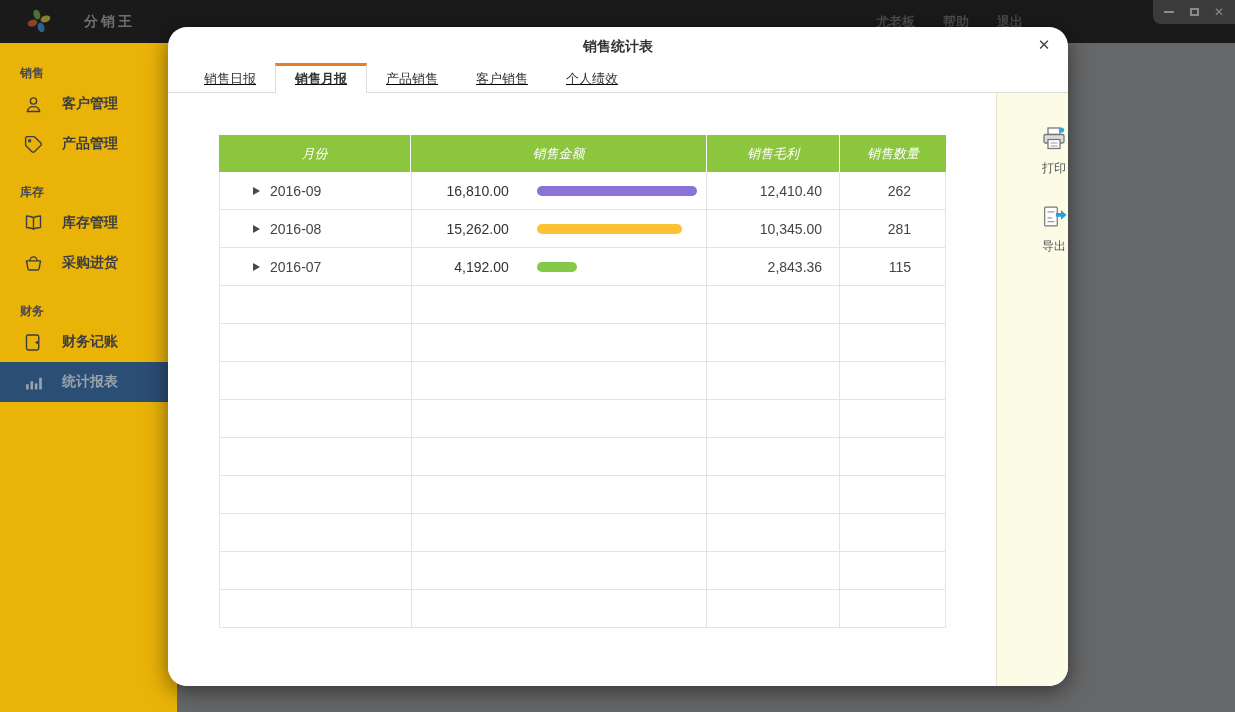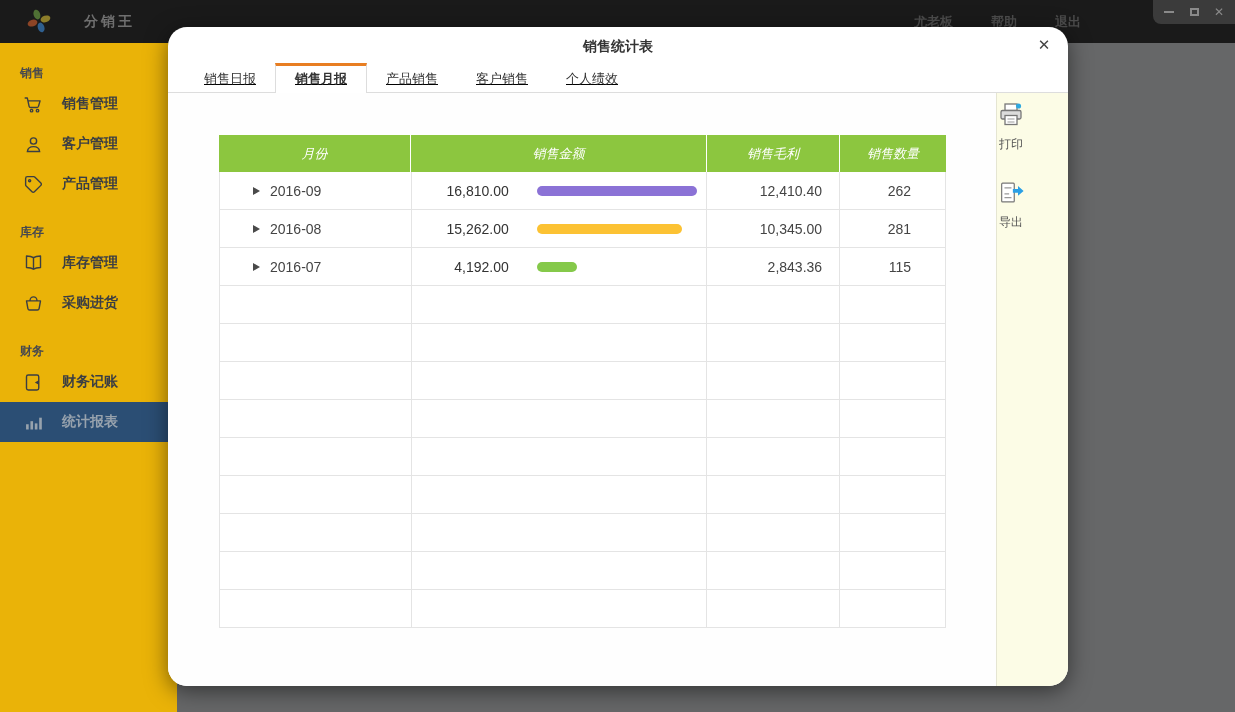--- a/index.html
+++ b/index.html
@@ -5,21 +5,21 @@
   * { box-sizing: border-box; margin: 0; padding: 0; }
   html,body { width:1235px; height:712px; overflow:hidden; }
   body {
     font-family:"Liberation Sans","DejaVu Sans",sans-serif;
     background:#666768; position:relative;
   }
   
   .topbar { position:absolute; left:0; top:0; width:1235px; height:43px; background:#1a1a1a; z-index:1; }
   .logo { position:absolute; left:26px; top:8px; width:26px; height:26px; }
   .app-title { position:absolute; left:84px; top:0; line-height:43px; color:#6f6f6f; font-size:14px; font-weight:bold; letter-spacing:3px; }
-  .topbar-menu { position:absolute; left:914px; top:0; height:43px; display:flex; align-items:center; gap:38px;justify-content:space-between; }
+  .topbar-menu { position:absolute; left:876px; top:0; height:43px; display:flex; align-items:center; gap:28px;justify-content:space-between; }
   .topbar-menu .menu-item { color:#4c4c4c; font-size:13px; font-weight:bold; cursor:pointer; }
   .win-controls { position:absolute; right:0; top:0; width:82px; height:24px; background:#3b3b3b; border-radius:0 0 0 8px; display:flex; align-items:center; justify-content:center; gap:13px; }
   .wc { width:12px; height:12px; display:flex; align-items:center; justify-content:center; cursor:pointer; }
   .wc-min-bar { width:10px; height:2px; background:#8a8a8a; }
   .wc-max-box { width:9px; height:8px; border:2px solid #8a8a8a; }
   .wc-close-x { color:#8a8a8a; font-size:12px; font-weight:bold; line-height:1; }
   
   .sidebar { position:absolute; left:0; top:43px; width:177px; height:693px; background:#eab308; z-index:1; padding-top:2px; }
   .side-section-label { margin:20px 0 2px 20px; font-size:12px; color:#47494e; font-weight:bold; }
   .side-item { height:40px; display:flex; align-items:center; padding-left:22px; gap:18px; color:#3b3e43; font-size:14px; font-weight:bold; cursor:pointer; }
@@ -49,21 +49,21 @@
   .col-qty    { width:106px; }
   .cell-month { display:flex; align-items:center; padding-left:33px; gap:10px; color:#444; }
   .tri { width:0; height:0; border-left:7px solid #4a4a4a; border-top:4px solid transparent; border-bottom:4px solid transparent; flex:0 0 7px; }
   .cell-amount { display:flex; align-items:center; }
   .amount-num { width:97px; text-align:right; color:#333; }
   .bar { margin-left:28px; height:10px; border-radius:5px; }
   .cell-profit, .cell-qty { display:flex; align-items:center; justify-content:flex-end; color:#444; }
   .cell-profit { padding-right:17px; }
   .cell-qty { padding-right:34px; }
   
-  .side-panel { flex:0 0 72px; background:#fcfce6; border-left:1px solid #e5e5d2; display:flex; flex-direction:column; align-items:flex-start; padding-top:8px; gap:26px; }
+  .side-panel { flex:0 0 72px; background:#fcfce6; border-left:1px solid #e5e5d2; display:flex; flex-direction:column; align-items:flex-end; padding-top:32px; gap:26px; }
   .side-action { display:flex; flex-direction:column; align-items:center; gap:3px; cursor:pointer; }
   .side-action .label { font-size:12px; color:#555; }
 </style>
 </head>
 <body>
 
 <div class="topbar">
   <div class="logo">
     <svg width="26" height="26" viewBox="0 0 26 26">
       <g transform="rotate(-18 13 13)">
@@ -88,30 +88,20 @@
         <div class="wc-max-box"></div>
       </div>
     <div class="wc">
         <span class="wc-close-x">✕</span>
       </div>
   </div>
 </div>
 
 <div class="sidebar">
     <div class="side-section-label">销售</div>
-    <div class="side-item">
-      <span class="icon">
-        <svg width="21" height="21" viewBox="0 0 24 24" fill="none" stroke="currentColor" stroke-width="1.6" stroke-linecap="round" stroke-linejoin="round">
-          <path d="M2.5 4.5h2.4l2.1 9.6a1.7 1.7 0 0 0 1.7 1.3h7.3a1.7 1.7 0 0 0 1.7-1.4L19.5 7.8H6"></path>
-          <circle cx="9.8" cy="19" r="1.4"></circle>
-          <circle cx="16.6" cy="19" r="1.4"></circle>
-        </svg>
-      </span>
-      <span>销售管理</span>
-    </div>
     <div class="side-item">
       <span class="icon">
         <svg width="21" height="21" viewBox="0 0 24 24" fill="none" stroke="currentColor" stroke-width="1.6" stroke-linecap="round">
           <circle cx="12" cy="8" r="3.6"></circle>
           <path d="M5 20c.4-3.6 3.2-5.6 7-5.6s6.6 2 7 5.6z"></path>
         </svg>
       </span>
       <span>客户管理</span>
     </div>
     <div class="side-item">

